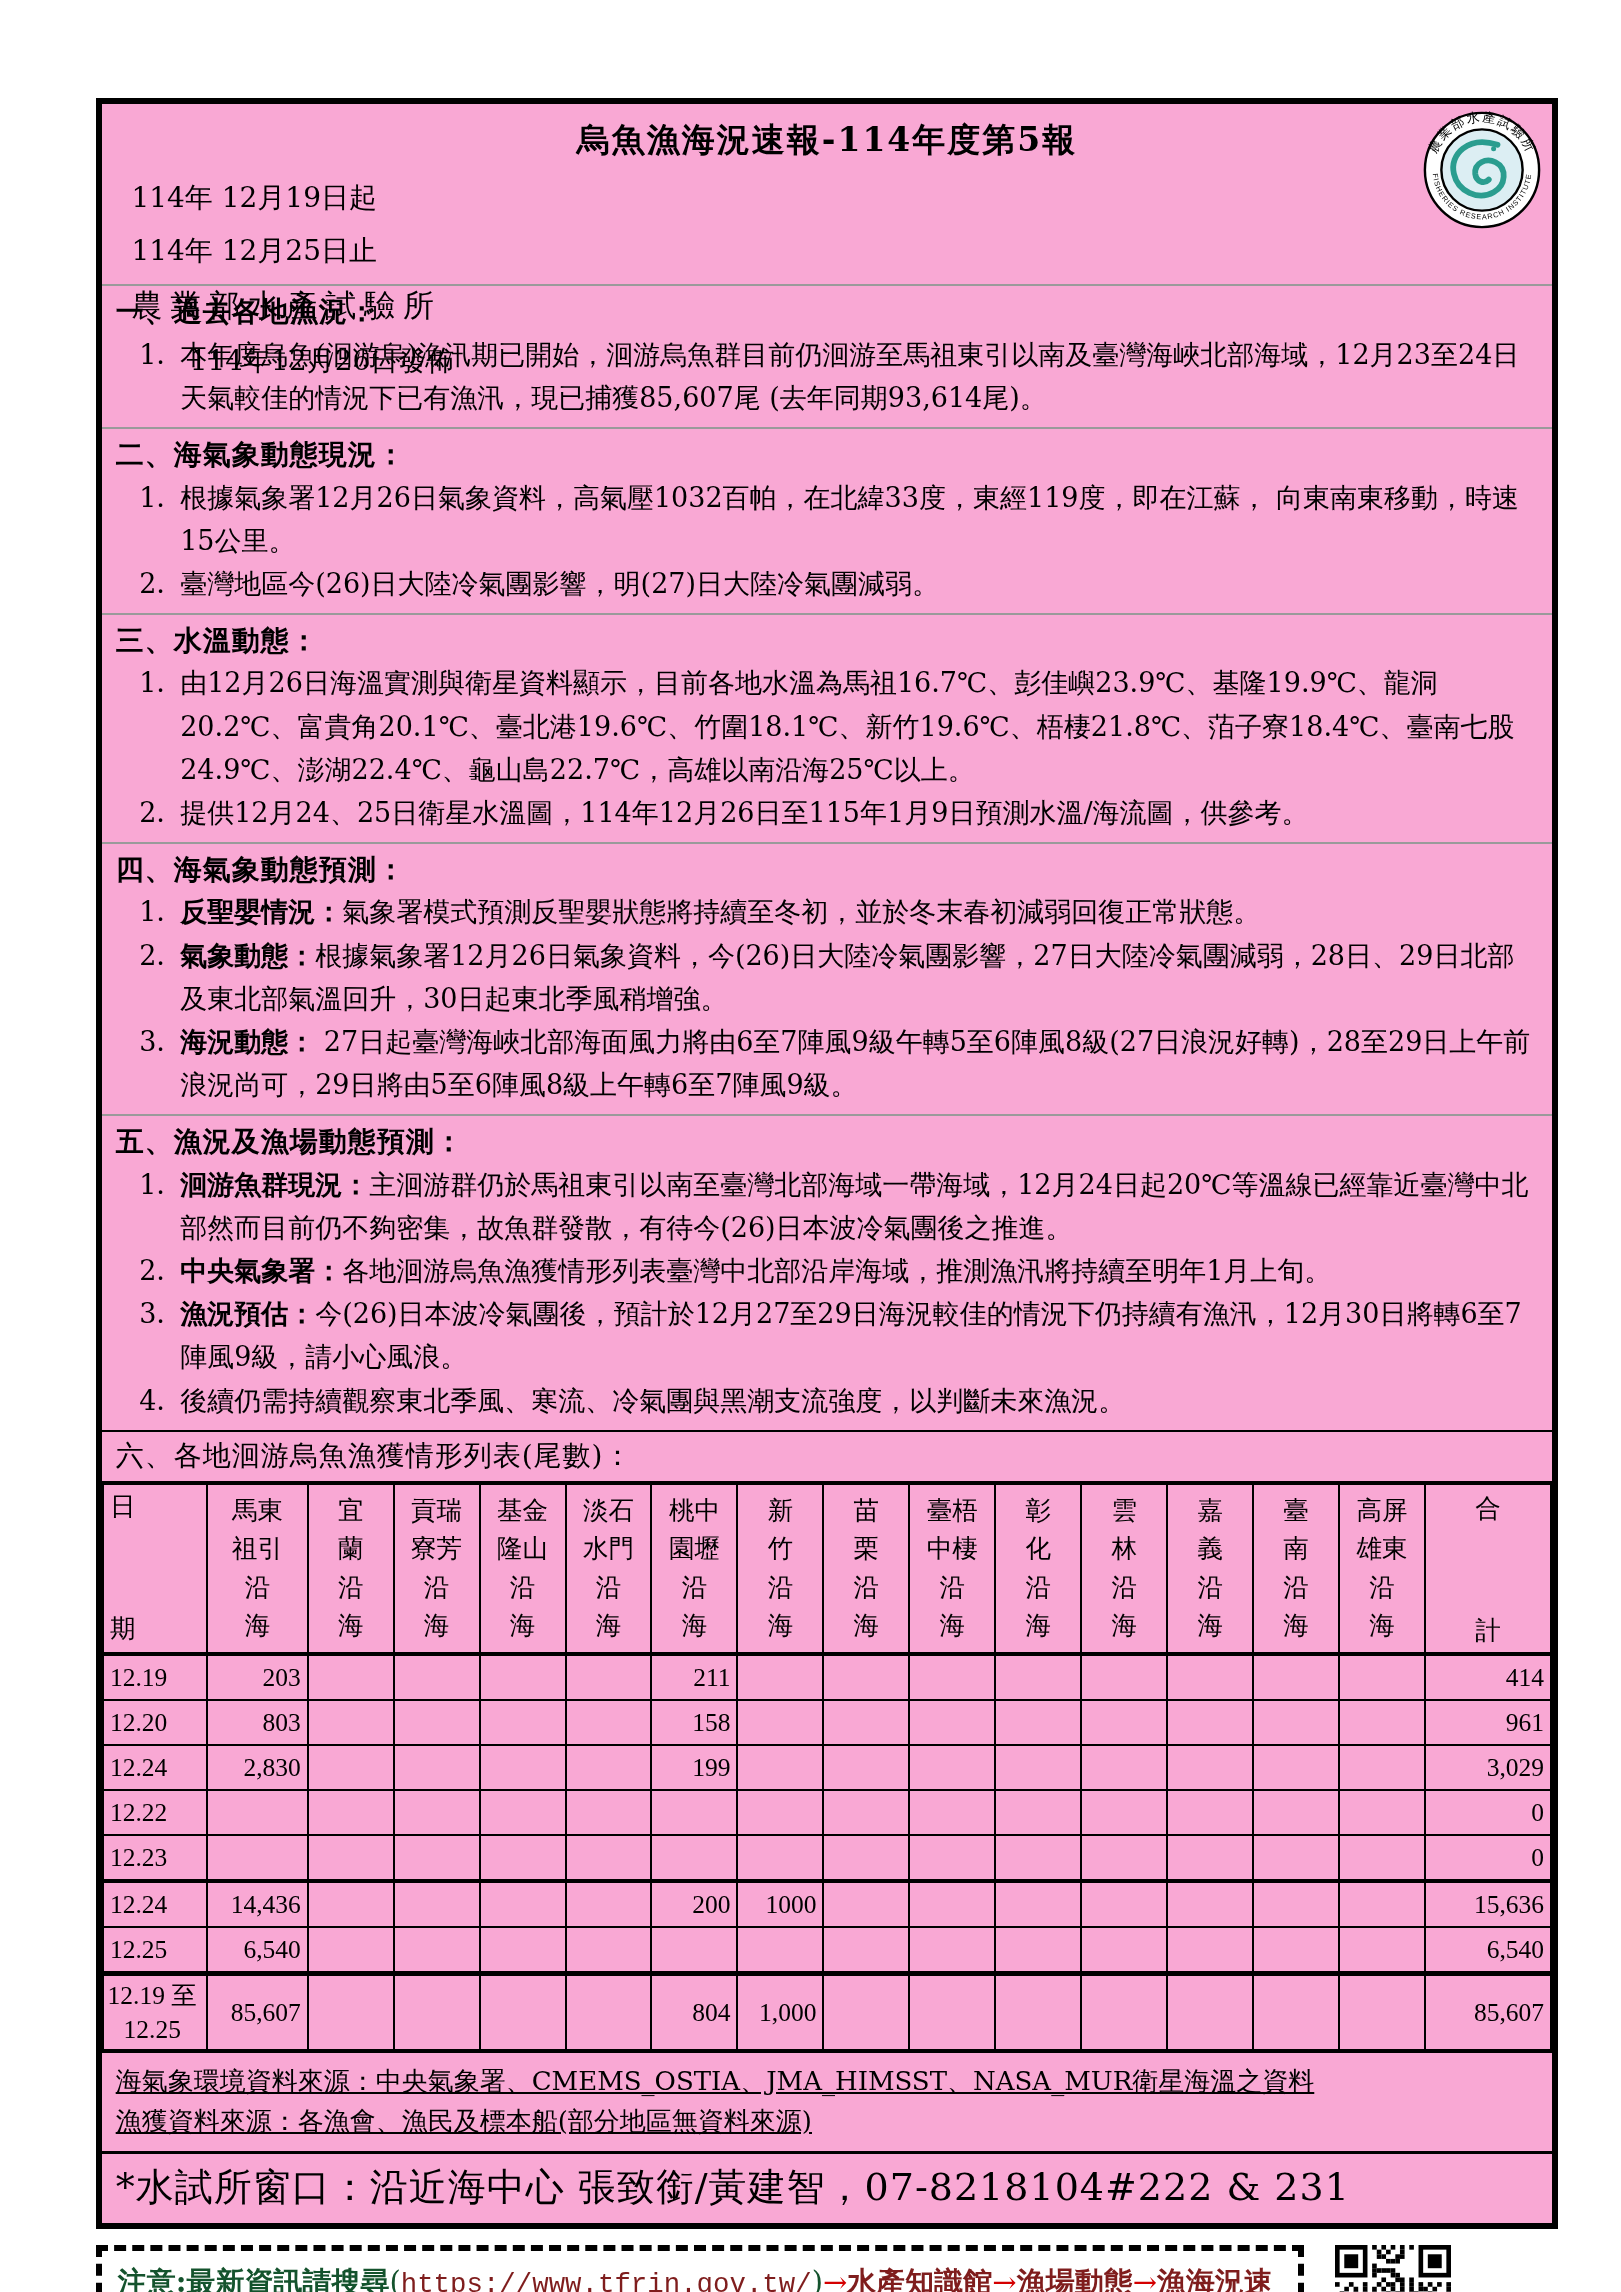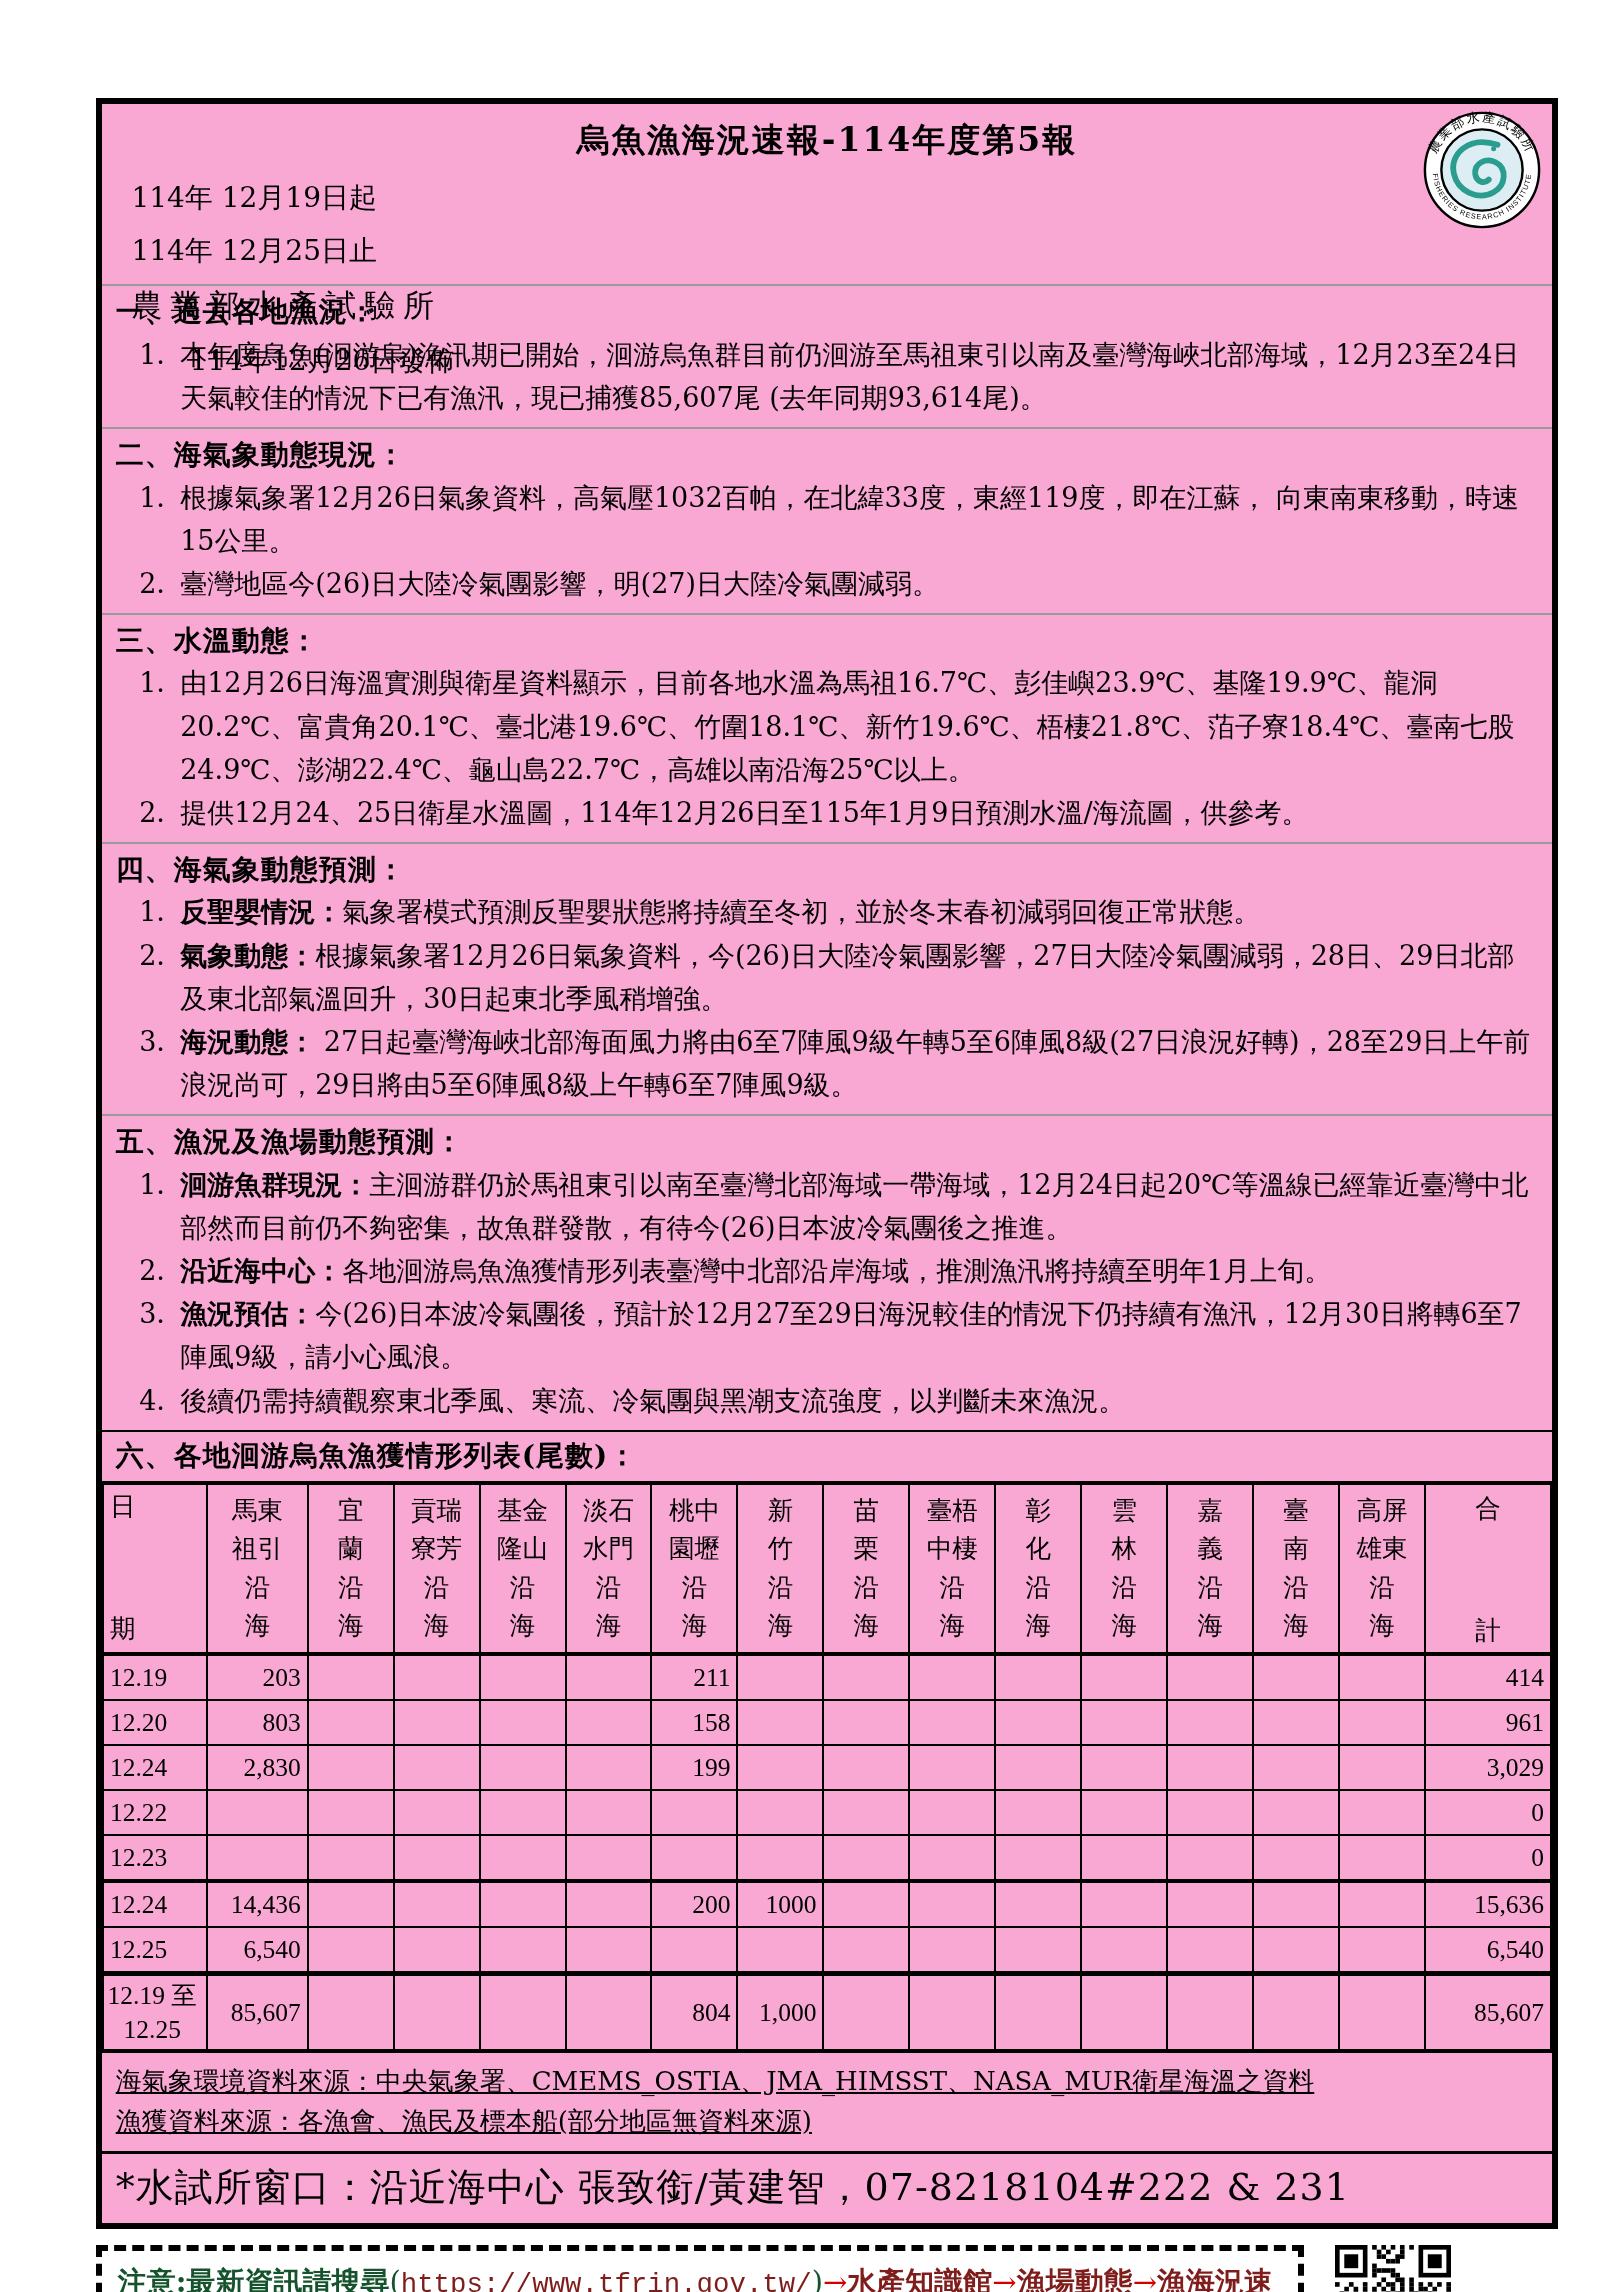--- a/index.html
+++ b/index.html
@@ -19,21 +19,21 @@
   
   .sec{border-top:2px solid #9a9a9a;padding:5.9px 9.8px 7.8px 9.8px;}
   .sec-h{font-size:28px;font-weight:bold;letter-spacing:1px;padding-left:3.9px;line-height:1.45;}
   .item{display:flex;font-size:27px;line-height:1.6;padding-left:27.4px;}
   .item .num{width:41px;flex:none;text-align:left;}
   .item .txt{flex:1;padding-right:3.9px;}
   .b{font-weight:bold;}
   .u{text-underline-offset:6.9px;text-decoration-thickness:2px;}
   
   .sec6{border-top:2.9px solid #000;}
-  .sec6-title{font-size:28px;font-weight:bold;padding:5.9px 9.8px 5.9px 13.7px;letter-spacing:1px;}
+  .sec6-title{font-size:28px;font-weight:normal;padding:5.9px 9.8px 5.9px 13.7px;letter-spacing:1px;}
   table.catch{border-collapse:collapse;table-layout:fixed;width:100%;
               border-top:4.9px solid #000;border-bottom:4.9px solid #000;}
   table.catch th,table.catch td{border:2.9px solid #000;padding:0;overflow:hidden;}
   table.catch th{font-weight:normal;font-size:25.5px;height:165px;vertical-align:top;
                  border-bottom:4.9px solid #000;}
   .hstack{display:flex;flex-direction:column;align-items:center;line-height:1.5;padding-top:5.9px;}
   .corner{display:flex;flex-direction:column;justify-content:space-between;align-items:flex-start;
           height:157px;padding:3.9px 0 2px 5.9px;}
   .totalh{display:flex;flex-direction:column;justify-content:space-between;align-items:center;
           height:157px;padding:5.9px 0 3.9px 0;}
@@ -136,21 +136,21 @@
           </div>
         </div>
         <div class="sec">
           <div class="sec-h">五、漁況及漁場動態預測：</div>
           <div class="item">
             <span class="num">1.</span>
             <span class="txt"><span class="b ">洄游魚群現況：</span><span>主洄游群仍於</span><span class="u">馬祖東引以南至臺灣北部海域一帶海域</span><span>，12月24日起20℃等溫線已經靠近臺灣中北部然而目前仍不夠密集，故魚群發散，有待今(26)日本波冷氣團後之推進。</span></span>
           </div>
           <div class="item">
             <span class="num">2.</span>
-            <span class="txt"><span class="b ">沿近海中心：</span><span>各地洄游烏魚漁獲情形列表</span><span class="u">臺灣中北部沿岸海域</span><span>，推測漁汛將持續至明年1月上旬。</span></span>
+            <span class="txt"><span class="b ">中央氣象署：</span><span>各地洄游烏魚漁獲情形列表</span><span class="u">臺灣中北部沿岸海域</span><span>，推測漁汛將持續至明年1月上旬。</span></span>
           </div>
           <div class="item">
             <span class="num">3.</span>
             <span class="txt"><span class="b ">漁況預估：</span><span>今(26)日本波冷氣團後，預計</span><span class="u">於12月27至29日海況較佳的情況下仍持續有漁汛</span><span>，12月30日將轉6至7陣風9級，請小心風浪。</span></span>
           </div>
           <div class="item">
             <span class="num">4.</span>
             <span class="txt"><span>後續仍需持續觀察東北季風、寒流、冷氣團與黑潮支流強度，以判斷未來漁況。</span></span>
           </div>
         </div>

